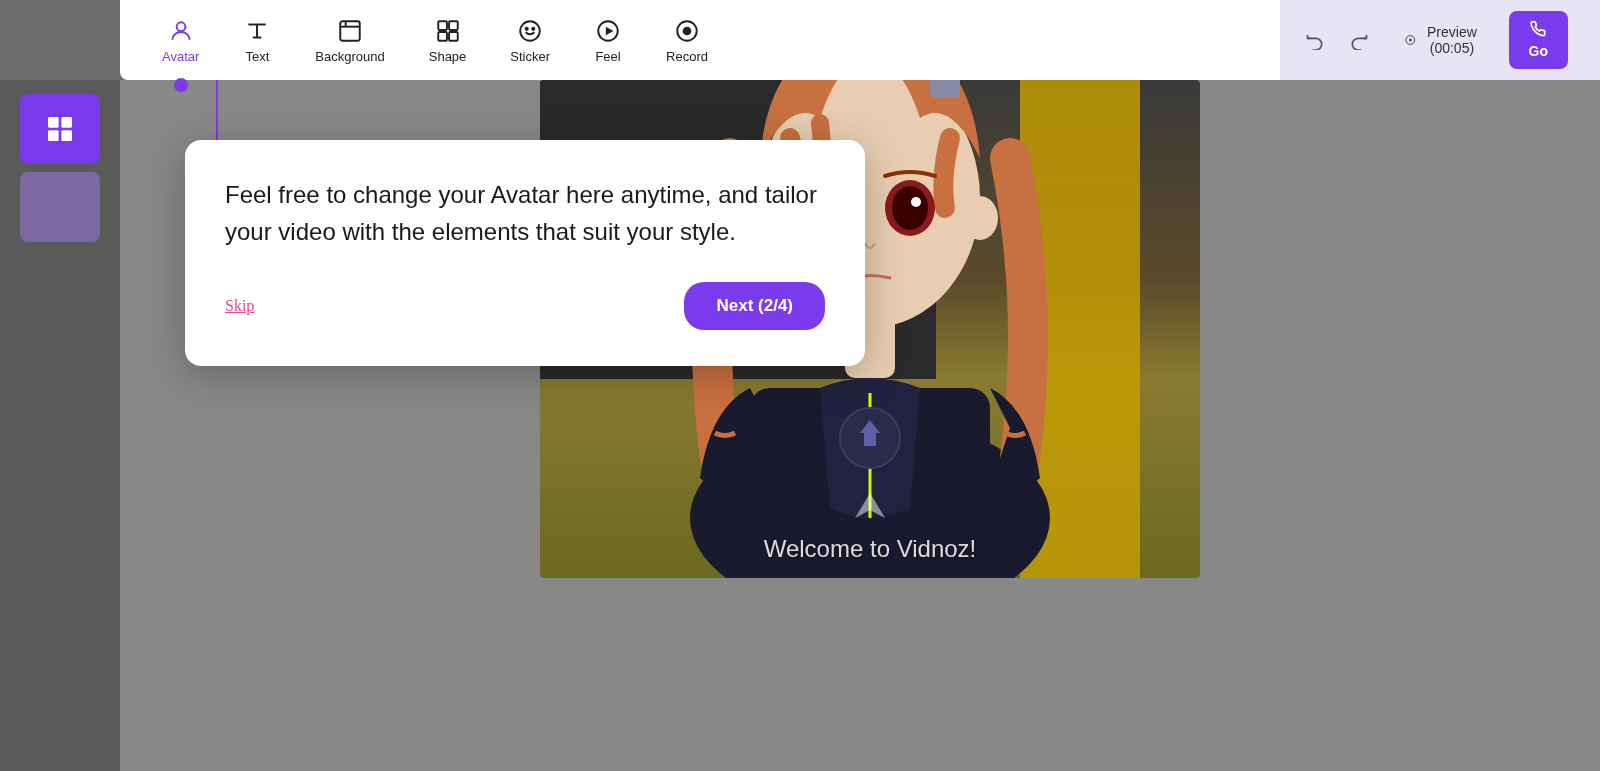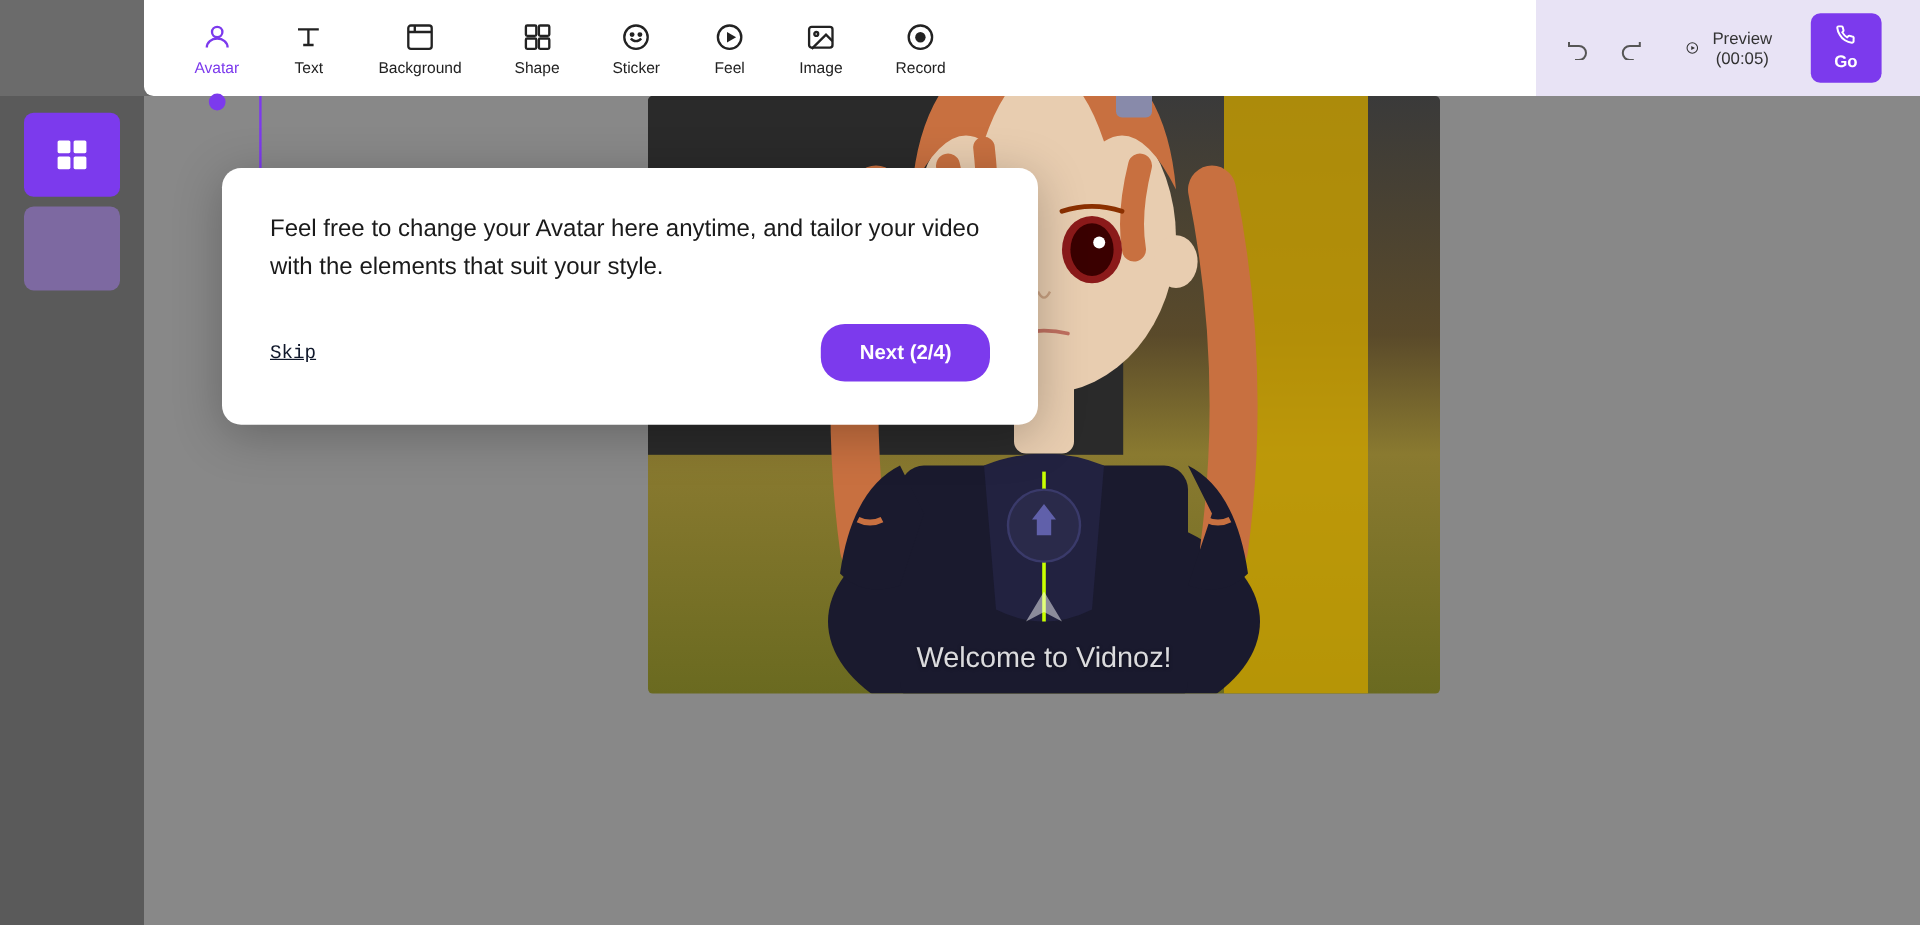--- a/index.html
+++ b/index.html
@@ -246,39 +246,39 @@
       top: 140px;
       left: 185px;
       width: 680px;
       background: white;
       border-radius: 16px;
       padding: 36px 40px;
       box-shadow: 0 8px 40px rgba(0,0,0,0.25);
       z-index: 50;
     }
     .tooltip-text {
-      font-size: 20px;
+      font-size: 24px;
       color: #1a1a1a;
       line-height: 1.55;
       margin-bottom: 32px;
       font-weight: 400;
     }
     .tooltip-footer {
       display: flex;
       align-items: center;
       justify-content: space-between;
     }
     .skip-link {
       font-size: 16px;
-      color: #0f172a;
+      color: #ec4899;
       text-decoration: underline;
       cursor: pointer;
       background: none;
       border: none;
-      font-family: Liberation Mono, monospace;
+      font-family: Liberation Serif, serif;
       text-align: center;
     }
     .next-btn {
       background: #7c3aed;
       color: white;
       border: none;
       padding: 14px 32px;
       border-radius: 20px;
       font-size: 17px;
       font-weight: 600;
@@ -380,30 +380,20 @@
     <div class="toolbar-item">
       <span class="icon-svg">
         <svg width="26" height="26" viewBox="0 0 24 24" fill="none" stroke="currentColor" stroke-width="1.8">
           <circle cx="12" cy="12" r="9"></circle>
           <polygon points="10,8 17,12 10,16" fill="currentColor" stroke="none"></polygon>
         </svg>
       </span>
       <span class="label">Feel</span>
     </div>
 
-    <div class="toolbar-item">
-      <span class="icon-svg">
-        <svg width="26" height="26" viewBox="0 0 24 24" fill="none" stroke="currentColor" stroke-width="1.8">
-          <rect x="3" y="4" width="18" height="16" rx="2"></rect>
-          <circle cx="8.5" cy="9.5" r="1.5"></circle>
-          <polyline points="21,15 16,10 5,21"></polyline>
-        </svg>
-      </span>
-      <span class="label">Image</span>
-    </div>
 
 
     <div class="toolbar-item">
       <span class="icon-svg">
         <svg width="26" height="26" viewBox="0 0 24 24" fill="none" stroke="currentColor" stroke-width="1.8">
           <circle cx="12" cy="12" r="9"></circle>
           <circle cx="12" cy="12" r="4" fill="currentColor" stroke="none"></circle>
         </svg>
       </span>
       <span class="label">Record</span>

